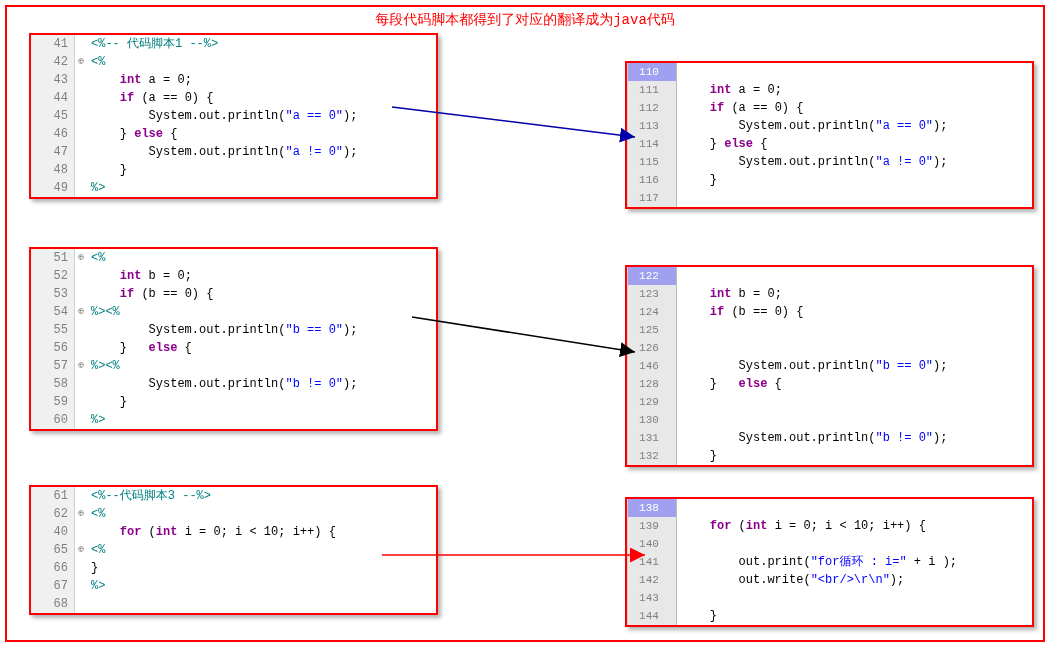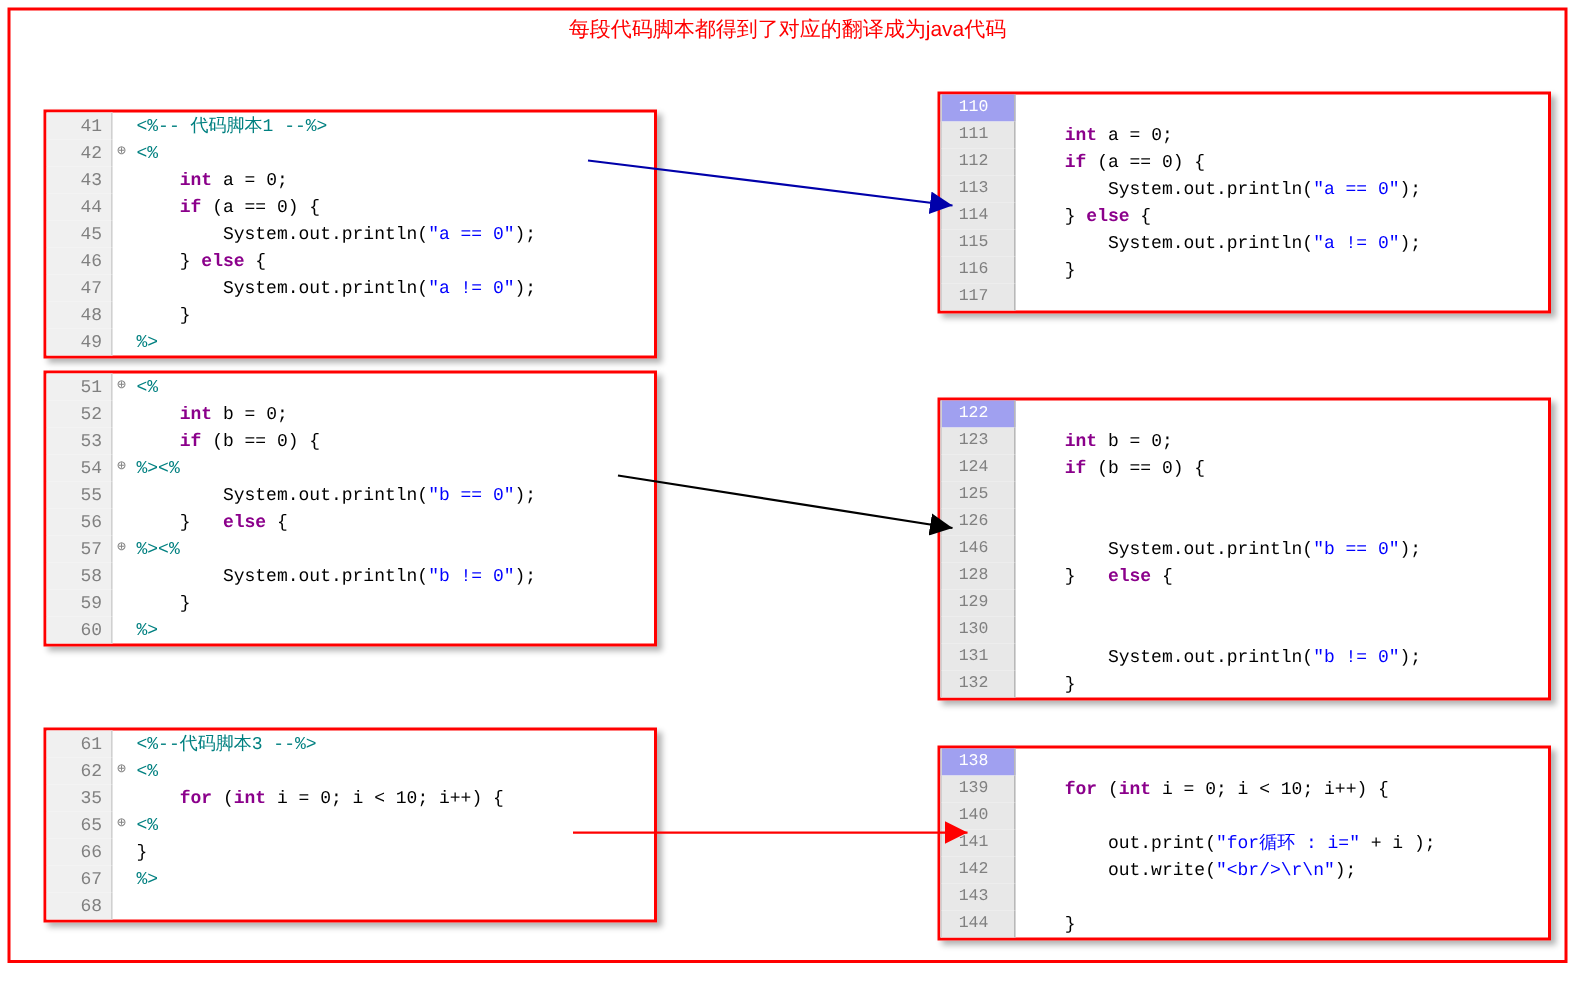--- a/index.html
+++ b/index.html
@@ -15,21 +15,21 @@
     height: 637px;
     position: relative;
     box-sizing: border-box;
   }
   .title-text {
     position: absolute;
     top: 4px;
     left: 50%;
     transform: translateX(-50%);
     color: #ff0000;
-    font-family: Liberation Sans, sans-serif;
+    font-family: Liberation Mono, monospace;
     font-size: 14px;
   }
   .code-box {
     position: absolute;
     border: 2px solid #ff0000;
     background: #fff;
     box-shadow: 3px 3px 4px rgba(0,0,0,0.3);
     padding: 0;
   }
   .code-line {
@@ -87,21 +87,21 @@
     position: absolute;
     pointer-events: none;
   }
 </style>
 </head>
 <body>
 
 <div class="outer-box">
   <div class="title-text">每段代码脚本都得到了对应的翻译成为java代码</div>
 
-  <div class="code-box" style="top:26px;left:22px;width:405px;margin-top:40px;" id="b1l">
+  <div class="code-box" style="top:26px;left:22px;width:405px;" id="b1l">
       <div class="code-line"><div class="gutter">41</div><div class="marker"></div><div class="content"><span class="tag">&lt;%--</span> <span class="cmt">代码脚本1 </span><span class="tag">--%&gt;</span></div></div>
       <div class="code-line"><div class="gutter">42</div><div class="marker">⊕</div><div class="content"><span class="tag">&lt;%</span></div></div>
       <div class="code-line"><div class="gutter">43</div><div class="marker"></div><div class="content">    <span class="kw">int</span> a = 0;</div></div>
       <div class="code-line"><div class="gutter">44</div><div class="marker"></div><div class="content">    <span class="kw">if</span> (a == 0) {</div></div>
       <div class="code-line"><div class="gutter">45</div><div class="marker"></div><div class="content">        System.out.println(<span class="str">"a == 0"</span>);</div></div>
       <div class="code-line"><div class="gutter">46</div><div class="marker"></div><div class="content">    } <span class="kw">else</span> {</div></div>
       <div class="code-line"><div class="gutter">47</div><div class="marker"></div><div class="content">        System.out.println(<span class="str">"a != 0"</span>);</div></div>
       <div class="code-line"><div class="gutter">48</div><div class="marker"></div><div class="content">    }</div></div>
       <div class="code-line"><div class="gutter">49</div><div class="marker"></div><div class="content"><span class="tag">%&gt;</span></div></div>
     </div>
@@ -138,21 +138,21 @@
       <div class="code-line"><div class="gutter-r">128</div><div class="content">    }   <span class="kw2">else</span> {</div></div>
       <div class="code-line"><div class="gutter-r">129</div><div class="content"></div></div>
       <div class="code-line"><div class="gutter-r">130</div><div class="content"></div></div>
       <div class="code-line"><div class="gutter-r">131</div><div class="content">        System.out.println(<span class="str">"b != 0"</span>);</div></div>
       <div class="code-line"><div class="gutter-r">132</div><div class="content">    }</div></div>
     </div>
 
   <div class="code-box" style="top:478px;left:22px;width:405px;" id="b3l">
       <div class="code-line"><div class="gutter">61</div><div class="marker"></div><div class="content"><span class="tag">&lt;%--</span><span class="cmt">代码脚本3 </span><span class="tag">--%&gt;</span></div></div>
       <div class="code-line"><div class="gutter">62</div><div class="marker">⊕</div><div class="content"><span class="tag">&lt;%</span></div></div>
-      <div class="code-line"><div class="gutter">35</div><div class="marker"></div><div class="content">    <span class="kw">for</span> (<span class="kw">int</span> i = 0; i &lt; 10; i++) {</div></div>
+      <div class="code-line"><div class="gutter">40</div><div class="marker"></div><div class="content">    <span class="kw">for</span> (<span class="kw">int</span> i = 0; i &lt; 10; i++) {</div></div>
       <div class="code-line"><div class="gutter">65</div><div class="marker">⊕</div><div class="content"><span class="tag">&lt;%</span></div></div>
       <div class="code-line"><div class="gutter">66</div><div class="marker"></div><div class="content">}</div></div>
       <div class="code-line"><div class="gutter">67</div><div class="marker"></div><div class="content"><span class="tag">%&gt;</span></div></div>
       <div class="code-line"><div class="gutter">68</div><div class="marker"></div><div class="content"></div></div>
     </div>
   <div class="code-box" style="top:490px;left:618px;width:405px;" id="b3r">
       <div class="code-line"><div class="gutter-r hl">138</div><div class="content"></div></div>
       <div class="code-line"><div class="gutter-r">139</div><div class="content">    <span class="kw2">for</span> (<span class="kw2">int</span> i = <span class="num">0</span>; i &lt; <span class="num">10</span>; i++) {</div></div>
       <div class="code-line"><div class="gutter-r">140</div><div class="content"></div></div>
       <div class="code-line"><div class="gutter-r">141</div><div class="content">        out.print(<span class="str">"for循环 : i="</span> + i );</div></div>

